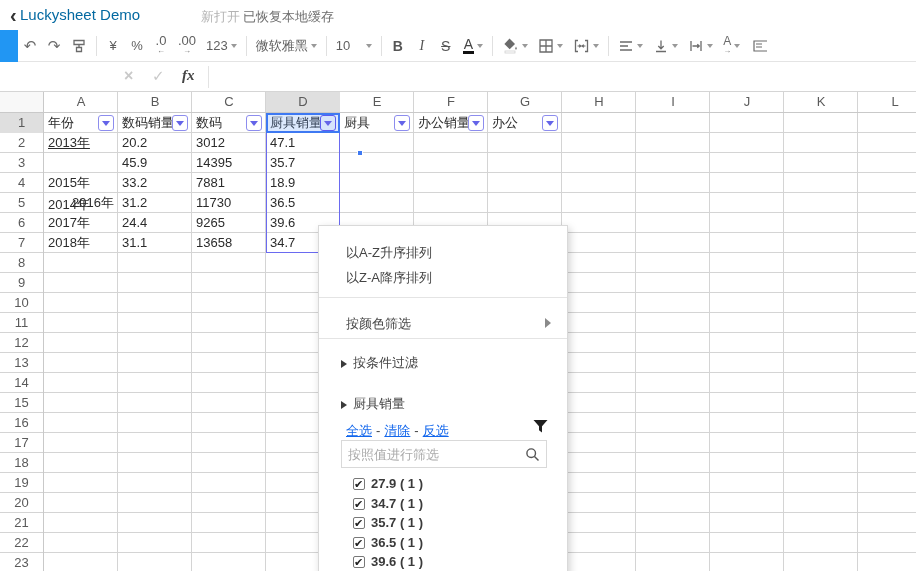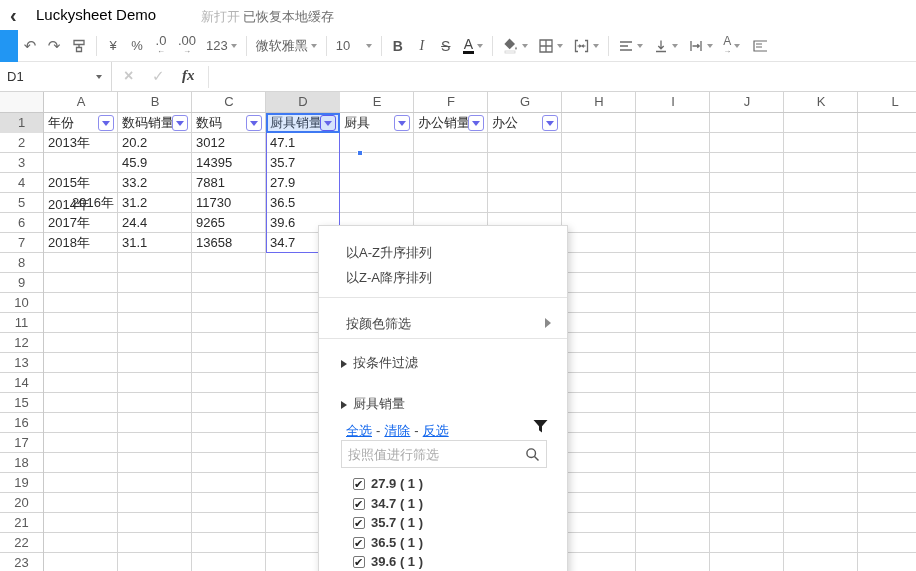--- a/index.html
+++ b/index.html
@@ -3,21 +3,21 @@
 <meta charset="utf-8">
 <style>
   * { box-sizing: border-box; }
   html,body { margin:0; padding:0; }
   body { width:916px; height:571px; overflow:hidden; background:#fff;
          font-family:"Liberation Sans","DejaVu Sans",sans-serif; position:relative; }
 
   
   .topbar { position:absolute; left:0; top:0; width:916px; height:30px; background:#fff; }
   .back { position:absolute; left:10px; top:2px; font-size:20px; font-weight:bold; color:#333; line-height:26px; }
-  .title { position:absolute; left:36px; top:6px; font-size:15px; color:#000000; }
+  .title { position:absolute; left:20px; top:6px; font-size:15px; color:#0369a1; }
   .menu-new { position:absolute; left:201px; top:8px; font-size:13px; color:#b3b3b3; }
   .status { position:absolute; left:243px; top:8px; font-size:13px; color:#6f6f6f; }
 
   
   .toolbar { position:absolute; left:0; top:30px; width:916px; height:32px; background:#fff;
              border-bottom:1px solid #e4e4e4; display:flex; align-items:center; white-space:nowrap; }
   .tb-square { width:18px; height:32px; background:#2196f3; flex:none; }
   .tb-btn { height:26px; min-width:24px; padding:0 5px; display:flex; align-items:center; justify-content:center;
             gap:3px; color:#5f5f5f; font-size:13px; flex:none; }
   .tb-glyph { font-family:"DejaVu Sans",sans-serif; font-size:15px; color:#6b6b6b; }
@@ -223,24 +223,20 @@
     <span class="caret"></span>
   </div>
   <div class="tb-btn" style="padding-right:0;">
     <svg class="icon" width="14" height="16" viewBox="0 0 14 16">
         <path d="M1 3 h14 v10 h-14 z M3 6 h6 M3 9 h6" stroke="#6b6b6b" stroke-width="1.2" fill="none"></path>
       </svg>
   </div>
 </div>
 
 <div class="formulabar">
-  <div class="namebox">
-    <span>D1</span>
-    <span class="caret"></span>
-  </div>
   <span class="fb-x">×</span>
   <span class="fb-check">✓</span>
   <span class="fb-fx">fx</span>
   <span class="fb-sep"></span>
   <div style="position:absolute;left:209px;top:0;width:707px;height:29px;"></div>
 </div>
 
 <div class="sheet">
   <div class="corner"></div>
   <div class="colheads">
@@ -307,32 +303,32 @@
         <span class="tri"></span>
       </div>
       <div class="cell" style="left: 370px; top: 0px;">办公销量</div>
       <div class="filter-btn" style="left: 424px; top: 2px;">
         <span class="tri"></span>
       </div>
       <div class="cell" style="left: 444px; top: 0px;">办公</div>
       <div class="filter-btn" style="left: 498px; top: 2px;">
         <span class="tri"></span>
       </div>
-      <div class="cell" style="left: 0px; top: 20px;">2013年</div>
+      <div class="cell" style="left: 0px; top: 20px; text-decoration: underline;">2013年</div>
       <div class="cell" style="left: 74px; top: 20px;">20.2</div>
       <div class="cell" style="left: 148px; top: 20px;">3012</div>
       <div class="cell" style="left: 222px; top: 20px;">47.1</div>
       <div class="cell" style="left: 0px; top: 40px; margin-top: 42px;">2014年</div>
       <div class="cell" style="left: 74px; top: 40px;">45.9</div>
       <div class="cell" style="left: 148px; top: 40px;">14395</div>
       <div class="cell" style="left: 222px; top: 40px;">35.7</div>
       <div class="cell" style="left: 0px; top: 60px;">2015年</div>
       <div class="cell" style="left: 74px; top: 60px;">33.2</div>
       <div class="cell" style="left: 148px; top: 60px;">7881</div>
-      <div class="cell" style="left: 222px; top: 60px;">27.9</div>
+      <div class="cell" style="left: 222px; top: 60px;">18.9</div>
       <div class="cell" style="left: 0px; top: 80px; margin-left: 24px;">2016年</div>
       <div class="cell" style="left: 74px; top: 80px;">31.2</div>
       <div class="cell" style="left: 148px; top: 80px;">11730</div>
       <div class="cell" style="left: 222px; top: 80px;">36.5</div>
       <div class="cell" style="left: 0px; top: 100px;">2017年</div>
       <div class="cell" style="left: 74px; top: 100px;">24.4</div>
       <div class="cell" style="left: 148px; top: 100px;">9265</div>
       <div class="cell" style="left: 222px; top: 100px;">39.6</div>
       <div class="cell" style="left: 0px; top: 120px;">2018年</div>
       <div class="cell" style="left: 74px; top: 120px;">31.1</div>

